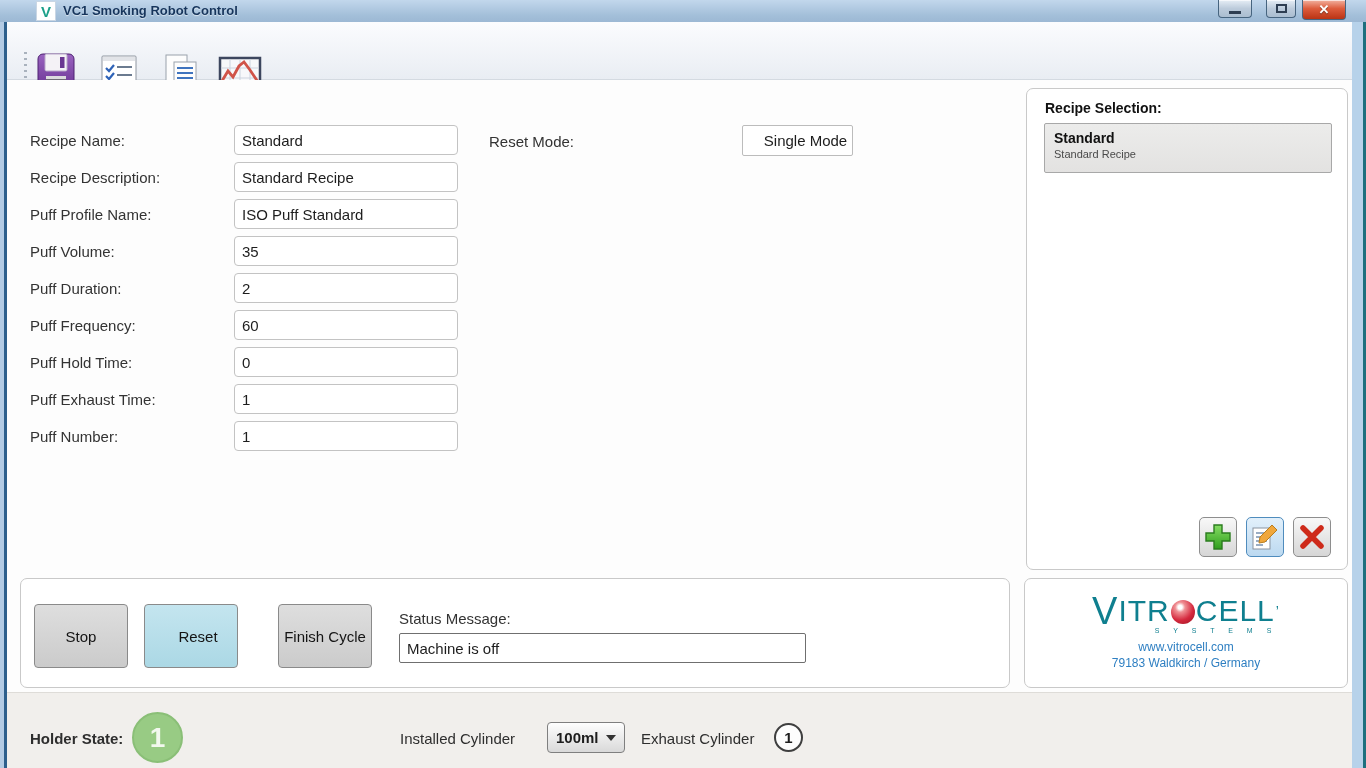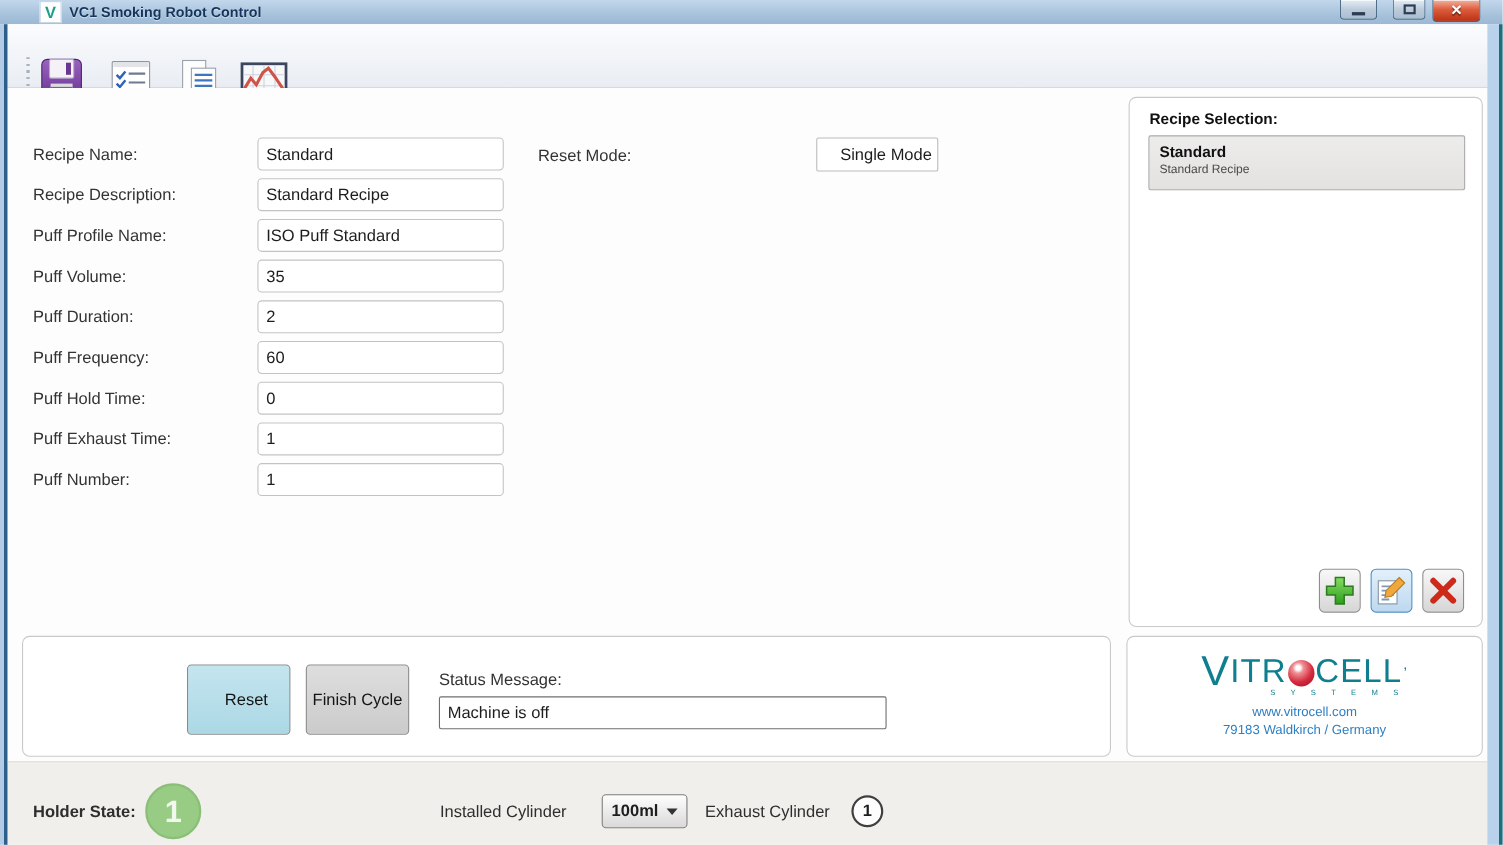--- a/index.html
+++ b/index.html
@@ -69,21 +69,21 @@
     justify-content:center; padding:0; cursor:default; }
   .rp-btn-edit { background:linear-gradient(#e2f0fb,#bcd9f0); border-color:#4f8cbd; }
 
   
   .bottom-panel { left:20px; top:578px; width:990px; height:110px; background:#fff;
     border:1px solid #c9c9c9; border-radius:7px; }
   .ctl-btn { position:absolute; top:25px; width:94px; height:64px;
     border:1px solid #8a8a8a; border-radius:4px; font-size:15px; color:#141414;
     font-family:inherit; background:linear-gradient(#dedede,#cbcbcb); cursor:default; }
   .btn-stop { left:13px; }
-  .btn-reset { left:149px; background:linear-gradient(#c4e5ef,#abd8e5);padding-left:14px; }
+  .btn-reset { left:123px; background:linear-gradient(#c4e5ef,#abd8e5);padding-left:14px; }
   .btn-finish { left:257px; }
   .status-label { position:absolute; left:378px; top:31px; font-size:15px; color:#333; }
   .status-input { position:absolute; left:378px; top:54px; width:407px; height:30px;
     border:1px solid #6f6f6f; border-radius:2px; padding:0 7px; font-size:15px;
     color:#1d1d1d; font-family:inherit; background:#fff; outline:none; }
 
   
   .logo-panel { left:1024px; top:578px; width:324px; height:110px; background:#fff;
     border:1px solid #c9c9c9; border-radius:7px; display:flex; flex-direction:column;
     align-items:center; justify-content:center; }
@@ -277,20 +277,21 @@
     </button>
     <button class="rp-btn">
       <svg width="30" height="30" viewBox="0 0 30 30">
         <path d="M6 6 L24 24 M24 6 L6 24" stroke="#ce2a1a" stroke-width="5.5" stroke-linecap="round"></path>
       </svg>
     </button>
   </div>
 </div>
 
 <div class="abs bottom-panel">
+  <button class="ctl-btn btn-stop">Stop</button>
   <button class="ctl-btn btn-reset">Reset</button>
   <button class="ctl-btn btn-finish">Finish Cycle</button>
   <span class="status-label">Status Message:</span>
   <input class="status-input" type="text" value="Machine is off" style="">
 </div>
 
 <div class="abs logo-panel">
   <div class="brand-line">
     <span class="brand-v">V</span>
       <span>ITR</span>

